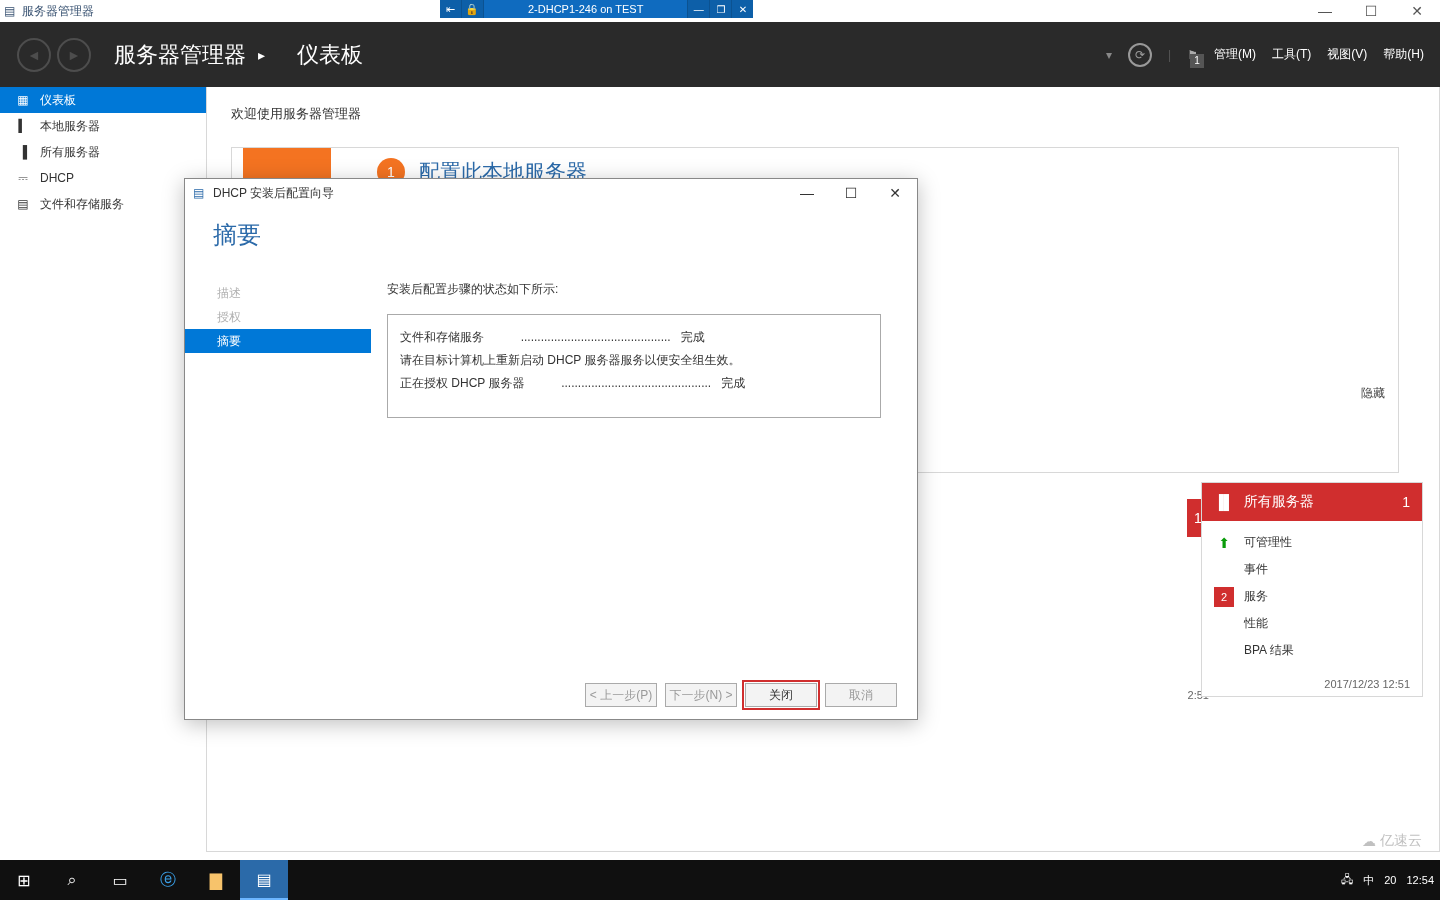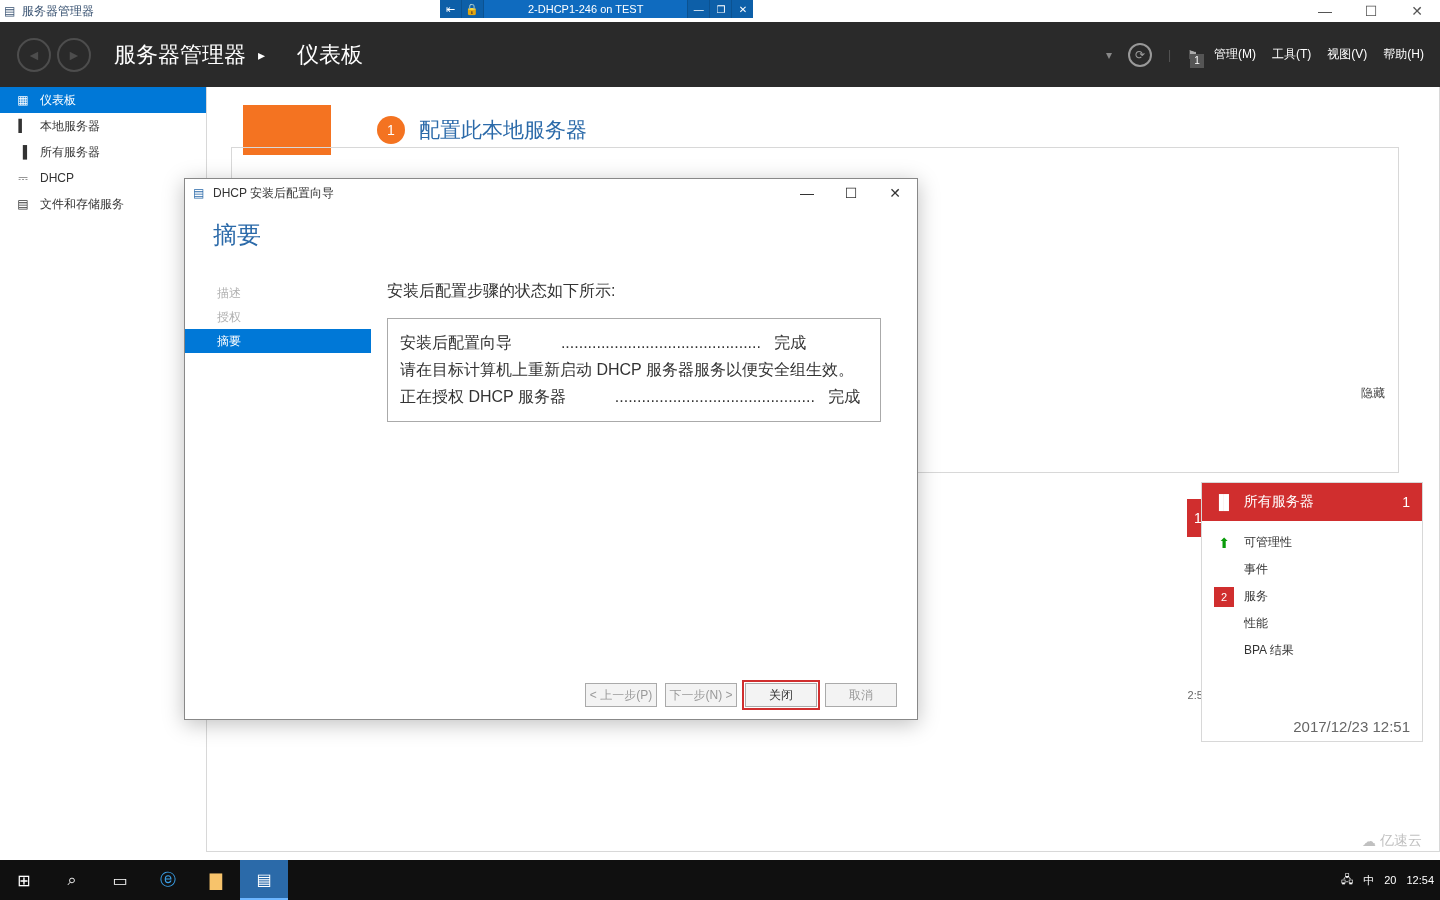--- a/index.html
+++ b/index.html
@@ -47,35 +47,35 @@
 
 .tile { position: absolute; width: 222px; background: #fff; border: 1px solid #d8d8d8; }
 .tile-hdr { height: 38px; background: #d02e2e; color: #fff; display: flex; align-items: center; padding: 0 12px; font-size: 14px; }
 .tile-hdr .cnt { position:absolute; right:12px; }
 .tile-hdr .ticn { margin-right: 10px; }
 .tile-body { padding: 8px 12px; font-size: 12px; color: #333; }
 .tile-row { height: 27px; display: flex; align-items: center; gap: 10px; }
 .tile-row .sq { width: 20px; height: 20px; display:flex;align-items:center;justify-content:center; }
 .green-up { color: #0a9c0a; font-size: 14px; }
 .red-sq { background: #d02e2e; color:#fff; font-size:11px; }
-.tile-foot { text-align: right; padding: 6px 12px; color: #666; font-size: 15px; margin-top: 40px; }
+.tile-foot { text-align: right; padding: 6px 12px; color: #666; font-size: 11px; }
 .tile-left-strip { position:absolute; width:22px; height:38px; background:#d02e2e; color:#fff; display:flex;align-items:center;justify-content:center; right:230px; font-size:14px; }
 
 
 .dialog { position: absolute; left: 184px; top: 178px; width: 734px; height: 542px; background: #fff; border: 1px solid #888; box-shadow: 0 4px 20px rgba(0,0,0,.25); }
 .dlg-title { height: 28px; display: flex; align-items: center; padding: 0 8px; font-size: 12px; color: #333; }
 .dlg-title .icn { width: 14px; margin-right: 6px; color:#2b6aa9; }
 .dlg-controls { position: absolute; right: 0; top: 0; display: flex; }
 .dlg-controls div { width: 44px; height: 28px; display:flex;align-items:center;justify-content:center; font-size:14px; color:#333; }
 .dlg-h1 { font-size: 24px; font-weight: 300; color: #2b6aa9; padding: 12px 28px 18px; }
 .dlg-body { display: flex; height: 422px; }
 .dlg-nav { width: 186px; padding-top: 12px; }
 .dlg-nav-item { height: 24px; padding: 0 32px; font-size: 12px; color: #b0b0b0; display:flex;align-items:center; }
 .dlg-nav-item.active { background: #0078d7; color: #fff; }
-.dlg-content { flex: 1; padding: 12px 36px 0 16px; font-size: 16px; color: #333; }
+.dlg-content { flex: 1; padding: 12px 36px 0 16px; font-size: 12px; color: #333; }
 .status-intro { margin-bottom: 16px; }
 .status-box { border: 1px solid #aaa; padding: 14px 12px; height: 104px; }
 .status-line { margin-bottom: 6px; white-space: pre; }
 .dlg-foot { position: absolute; bottom: 12px; right: 20px; display: flex; gap: 8px; }
 .dlg-btn { width: 72px; height: 24px; border: 1px solid #aaa; background: #f3f3f3; font-size: 12px; display:flex;align-items:center;justify-content:center; color:#333; }
 .dlg-btn.disabled { color: #999; }
 .dlg-btn.hl { outline: 2px solid #d02e2e; outline-offset: 1px; }
 
 
 .wm { position: absolute; right: 18px; bottom: 50px; color: #c0c0c0; font-size: 14px; display:flex;align-items:center;gap:4px; }
@@ -148,20 +148,21 @@
       <span>DHCP</span>
     </div>
   <div class="side-item">
       <span class="side-icn">▤</span>
       <span>文件和存储服务</span>
       <span style="margin-left:auto;color:#888">▸</span>
     </div>
 </div>
 
 <div class="main">
+  <div class="welcome-title">欢迎使用服务器管理器</div>
   <div class="content-border"></div>
   <div class="cfg-row">
     <div class="cfg-orange"></div>
     <div class="cfg-num">1</div>
     <div class="cfg-text">配置此本地服务器</div>
   </div>
   <div class="hide-btn">隐藏</div>
 
   <div class="tile-left-strip" style="top:412px;">1</div>
   <div style="position:absolute; right:230px; top:602px; font-size:11px; color:#666">2:51</div>
@@ -211,21 +212,21 @@
   <div class="dlg-h1">摘要</div>
   <div class="dlg-body">
     <div class="dlg-nav">
       <div class="dlg-nav-item">描述</div>
       <div class="dlg-nav-item">授权</div>
       <div class="dlg-nav-item active">摘要</div>
     </div>
     <div class="dlg-content">
       <div class="status-intro">安装后配置步骤的状态如下所示:</div>
       <div class="status-box">
-        <div class="status-line">安装后配置向导           .............................................   完成</div>
+        <div class="status-line">文件和存储服务           .............................................   完成</div>
         <div class="status-line">请在目标计算机上重新启动 DHCP 服务器服务以便安全组生效。</div>
         <div class="status-line"></div>
         <div class="status-line">正在授权 DHCP 服务器           .............................................   完成</div>
       </div>
     </div>
   </div>
   <div class="dlg-foot">
     <div class="dlg-btn disabled">&lt; 上一步(P)</div>
     <div class="dlg-btn disabled">下一步(N) &gt;</div>
     <div class="dlg-btn hl">关闭</div>

